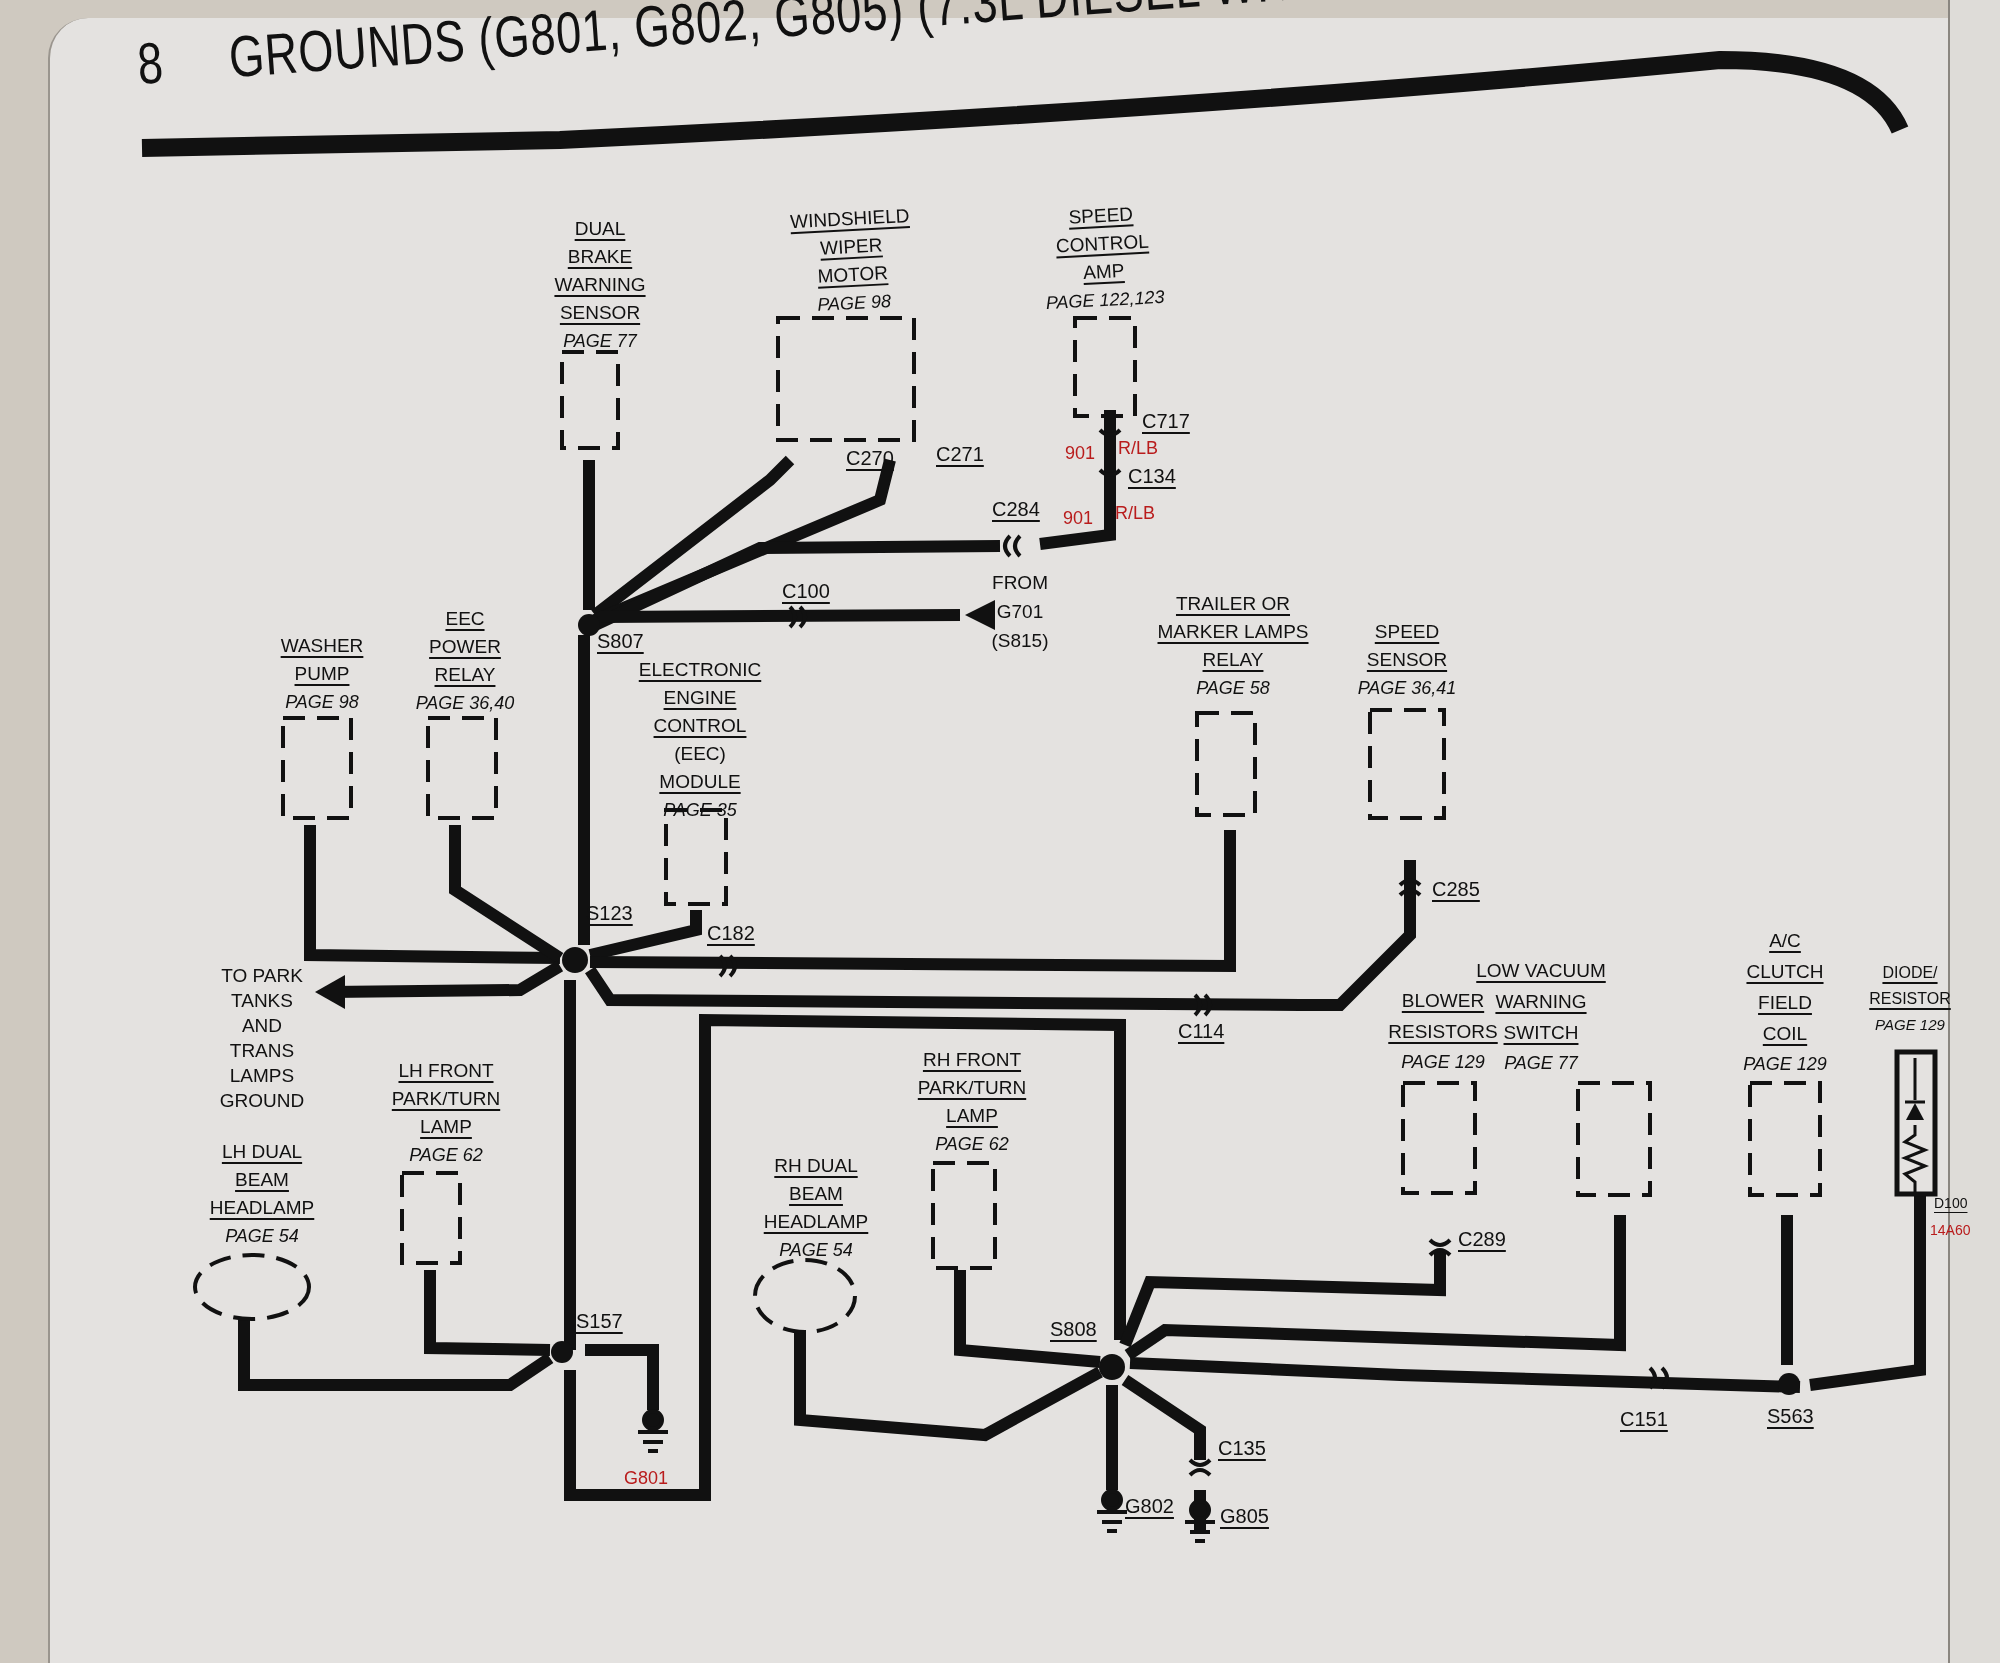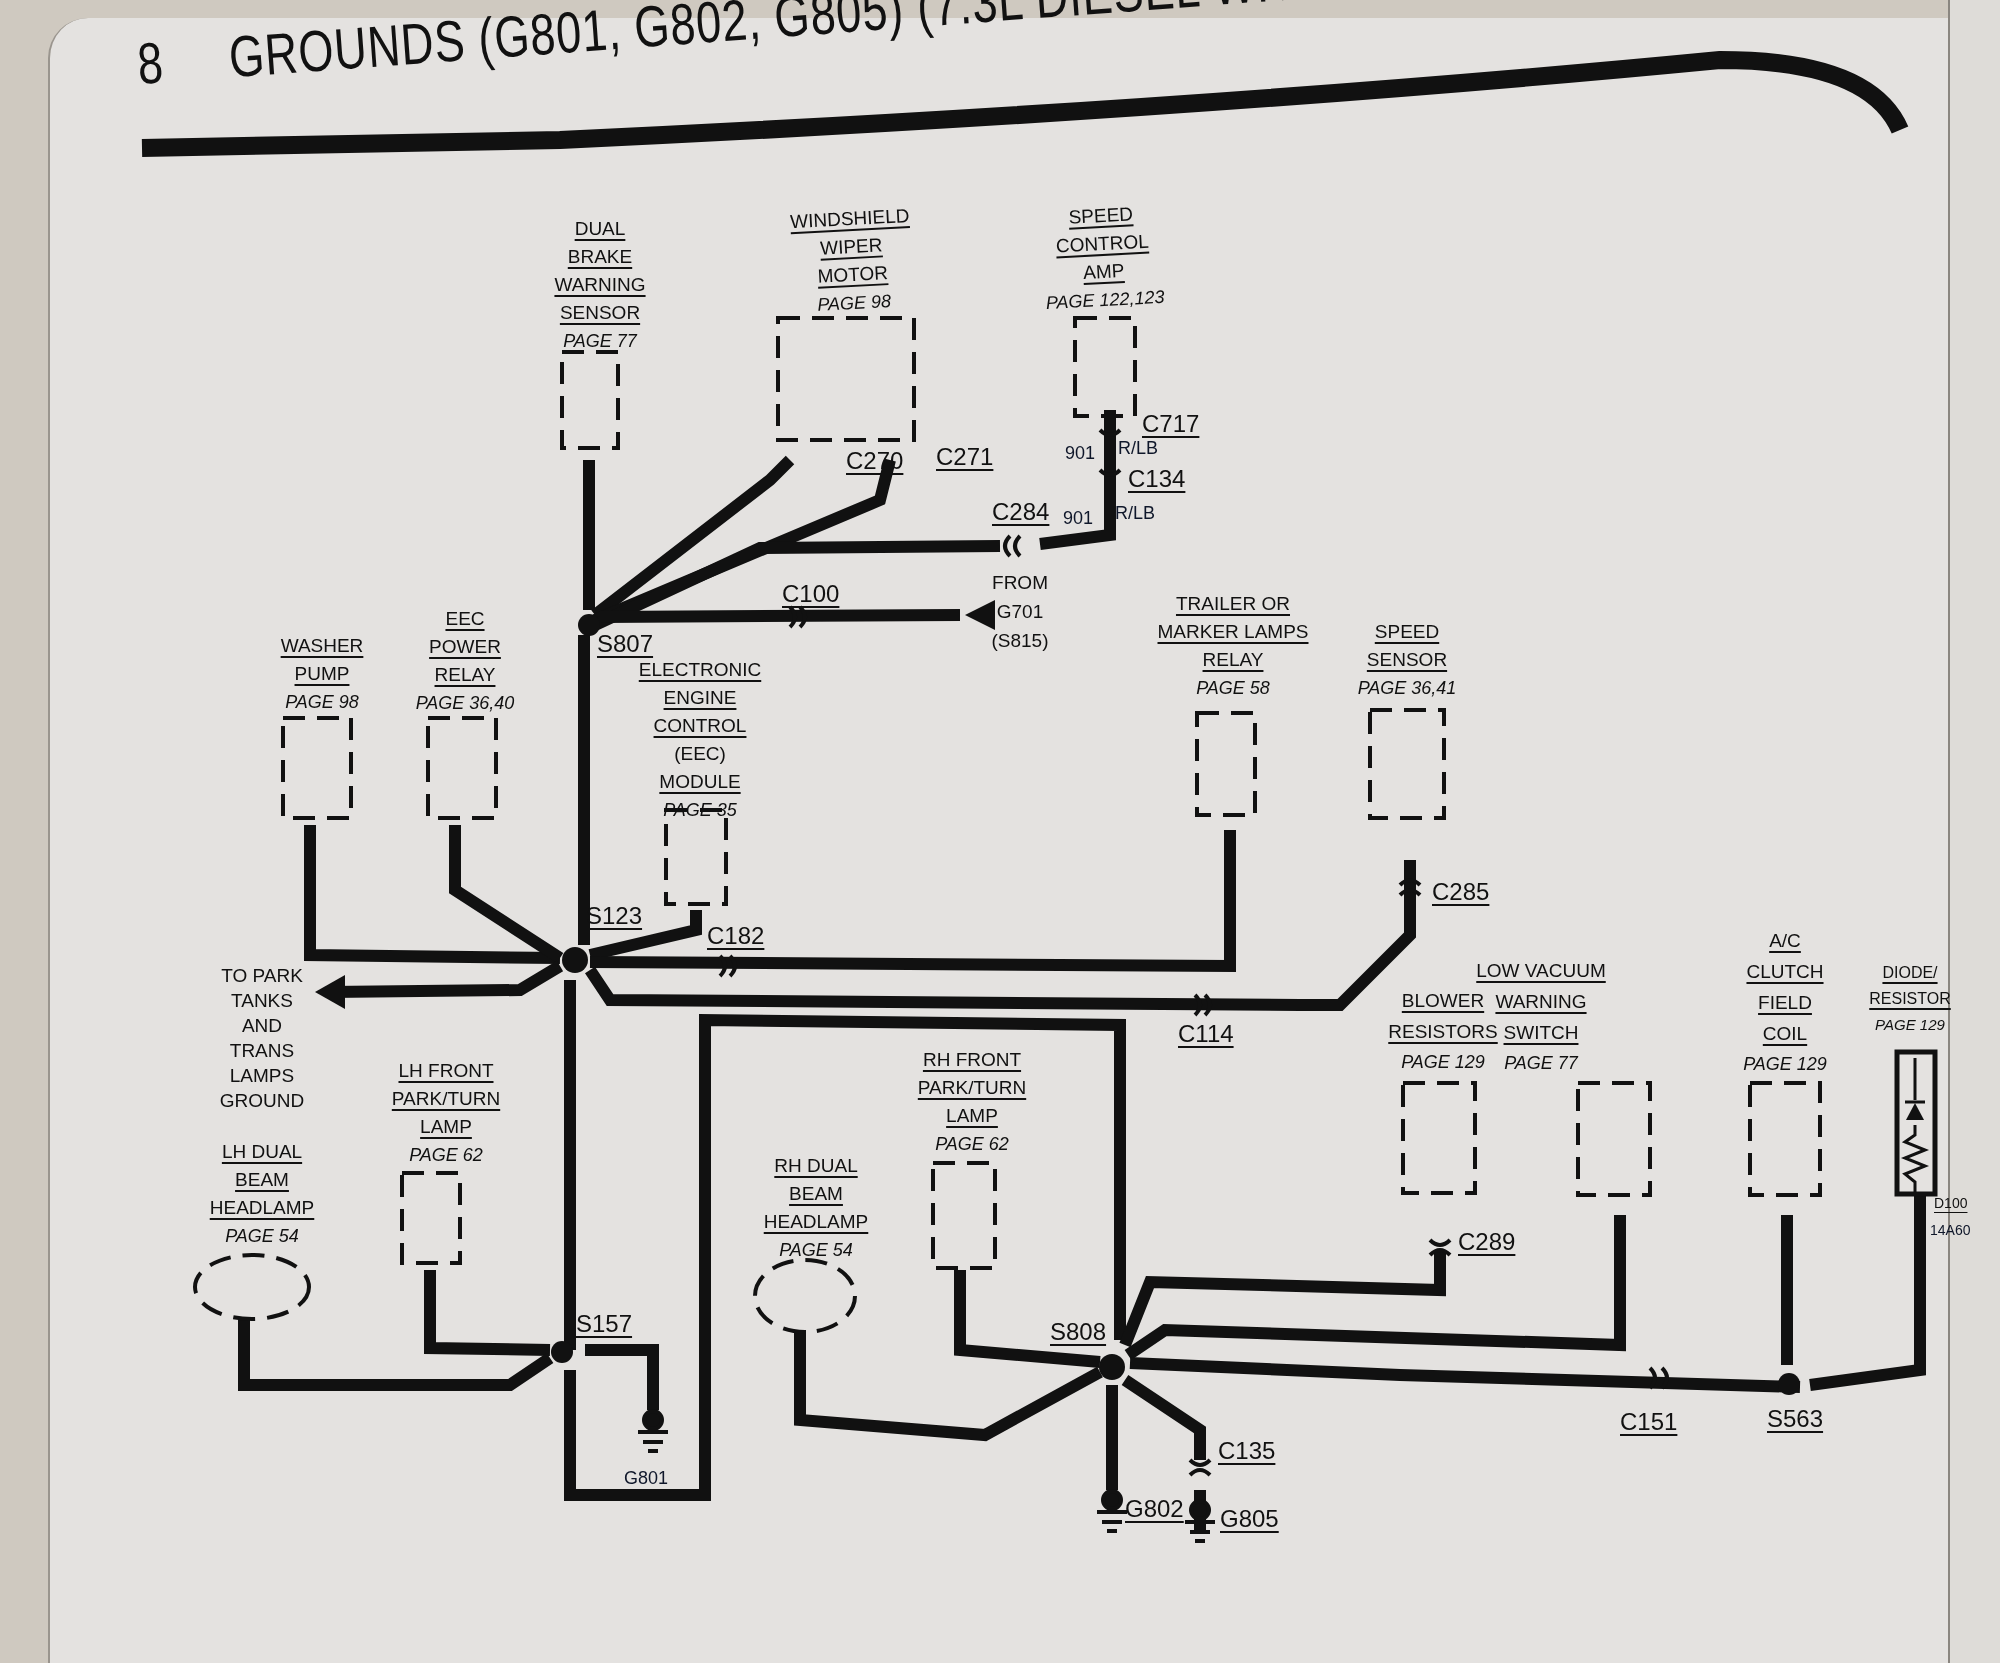--- a/index.html
+++ b/index.html
@@ -6,22 +6,22 @@
   body { width:2000px; height:1663px; overflow:hidden; background:#cfc9c0; position:relative;
          font-family:"Liberation Sans", sans-serif; }
   .page { position:absolute; left:48px; top:18px; width:1900px; height:1680px; background:#e4e2e0;
           border-left:2px solid #9a958e; border-top-left-radius:40px; }
   .page-right { position:absolute; left:1948px; top:0; width:52px; height:1663px; background:#dedcd8; border-left:2px solid #8a8680; }
   svg#diagram { position:absolute; left:0; top:0; }
   .lbl { position:absolute; text-align:center; color:#111; font-size:19px; line-height:28px; transform:translateX(-50%); white-space:nowrap; }
   .lbl .ln { display:block; }
   .lbl .u { text-decoration:underline; text-underline-offset:4px; text-decoration-thickness:2px; }
   .lbl .pg { font-style:italic; font-size:18px; }
-  .tag { position:absolute; font-size:24px; color:#111; text-decoration:underline; text-underline-offset:4px; white-space:nowrap; }
-  .plain { position:absolute; font-size:18px; color:#0f172a; white-space:nowrap; }
+  .tag { position:absolute; font-size:20px; color:#111; text-decoration:underline; text-underline-offset:4px; white-space:nowrap; }
+  .plain { position:absolute; font-size:18px; color:#b91c1c; white-space:nowrap; }
   .title { position:absolute; left:140px; top:30px; font-size:58px; color:#111; transform:rotate(-4.2deg) scaleX(0.78);
            transform-origin:left bottom; white-space:nowrap; letter-spacing:1px; }
 </style>
 </head>
 <body>
 
 <div class="page"></div>
 <div class="page-right"></div>
 
 <div class="title">

